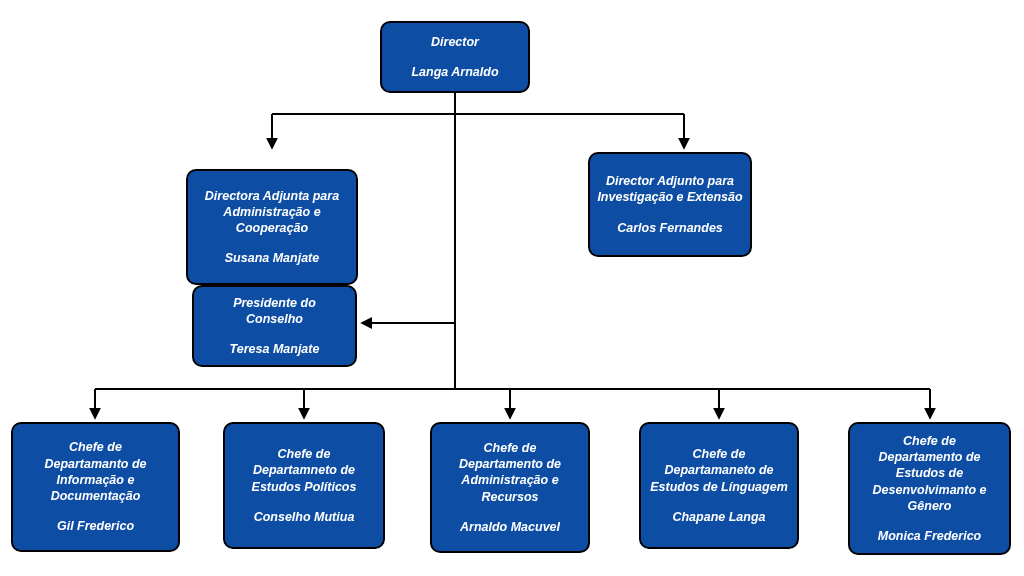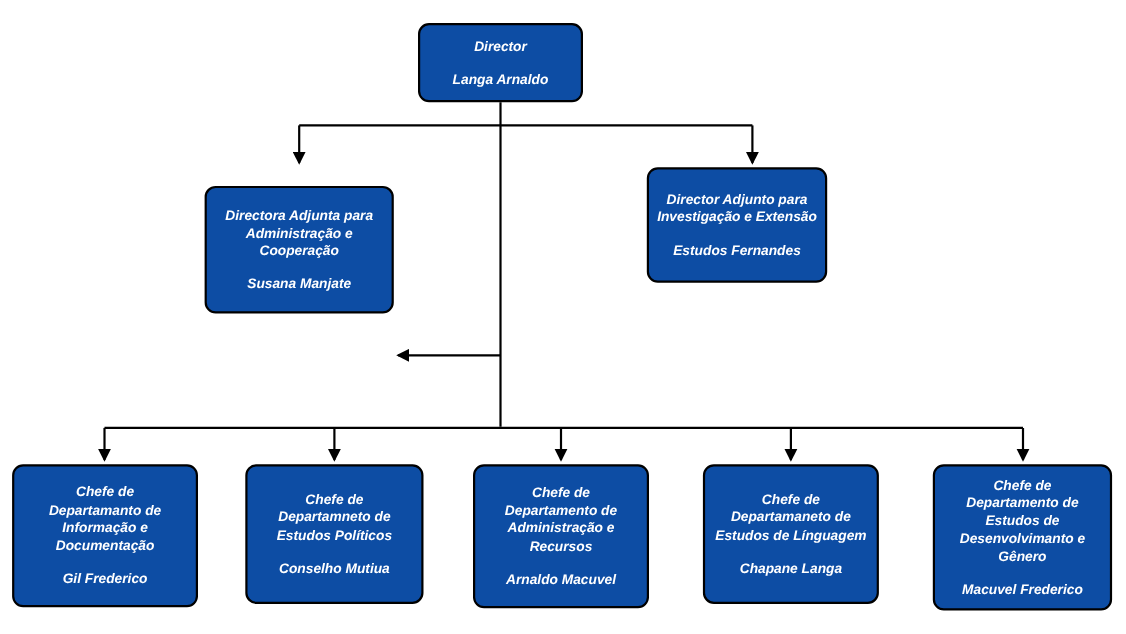--- a/index.html
+++ b/index.html
@@ -78,23 +78,28 @@
   <div class="node" style="left:186px; top:152px; width:172px; height:116px;margin-top:17px;">
     <div class="node-title">Directora Adjunta para
 Administração e
 Cooperação</div>
     <div class="node-name">Susana Manjate</div>
   </div>
 
   <div class="node" style="left:588px; top:152px; width:164px; height:105px;">
     <div class="node-title">Director Adjunto para
 Investigação e Extensão</div>
-    <div class="node-name">Estudos Fernandes</div>
+    <div class="node-name">Carlos Fernandes</div>
   </div>
 
+  <div class="node" style="left:192px; top:285px; width:165px; height:82px;">
+    <div class="node-title">Presidente do
+Conselho</div>
+    <div class="node-name">Teresa Manjate</div>
+  </div>
 
   <div class="node" style="left:11px; top:422px; width:169px; height:130px;">
     <div class="node-title">Chefe de
 Departamanto de
 Informação e
 Documentação</div>
     <div class="node-name">Gil Frederico</div>
   </div>
 
   <div class="node" style="left:223px; top:422px; width:162px; height:127px;">
@@ -118,16 +123,16 @@
 Estudos de Línguagem</div>
     <div class="node-name">Chapane Langa</div>
   </div>
 
   <div class="node" style="left:848px; top:422px; width:163px; height:133px;">
     <div class="node-title">Chefe de
 Departamento de
 Estudos de
 Desenvolvimanto e
 Gênero</div>
-    <div class="node-name">Macuvel Frederico</div>
+    <div class="node-name">Monica Frederico</div>
   </div>
 
 </div>
 
 </body></html>

